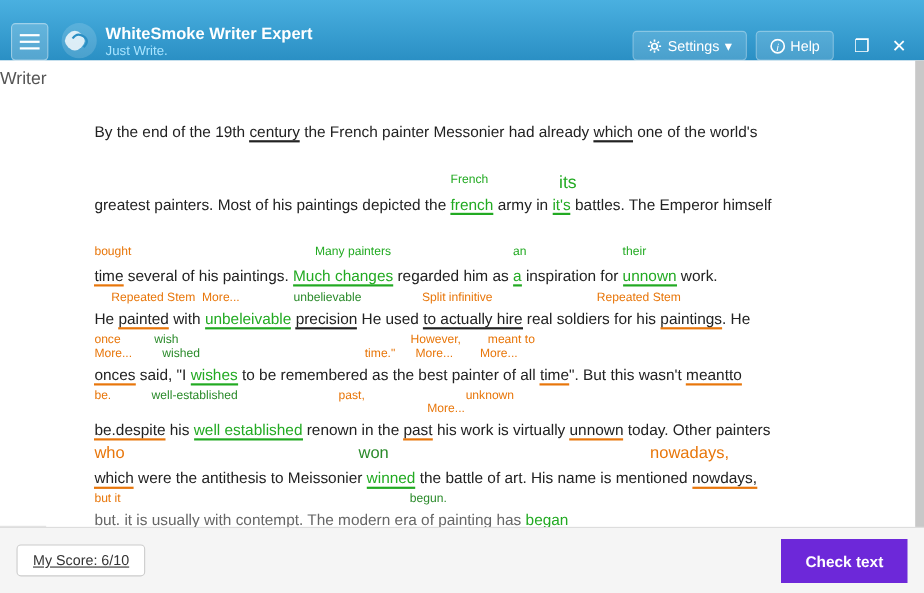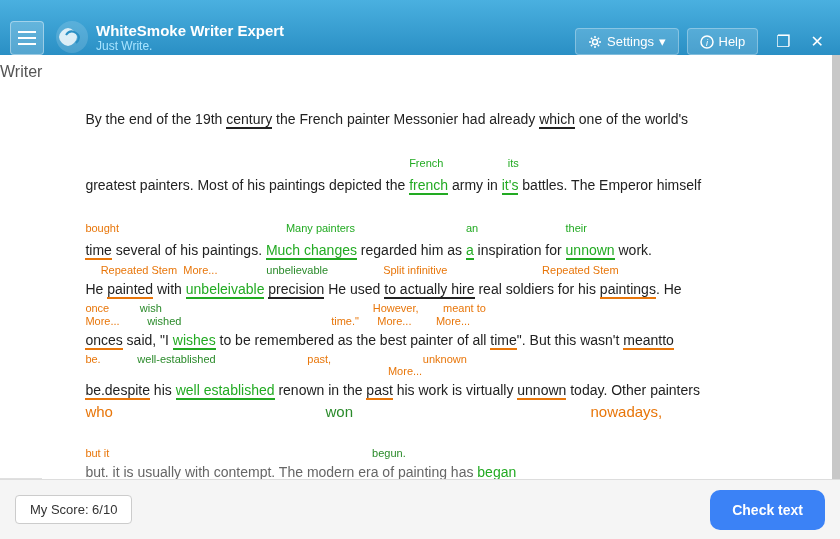--- a/index.html
+++ b/index.html
@@ -99,27 +99,28 @@
       padding: 0 15px;
       gap: 10px;
     }
     .score-badge {
       border: 1px solid #ccc;
       border-radius: 4px;
       padding: 6px 14px;
       font-size: 13px;
       color: #333;
       background: white;
+      text-decoration: underline;
     }
     .spacer { flex: 1; }
     .check-btn {
-      background: #3b82f6;
+      background: #6d28d9;
       color: white;
       border: none;
-      border-radius: 10px;
+      border-radius: 0;
       padding: 9px 22px;
       font-size: 14px;
       font-weight: bold;
       cursor: pointer;
       height: 40px;
     }
     .apply-btn {
       background: #e8760a;
       color: white;
       border: none;
@@ -197,21 +198,21 @@
       
       <span>By the end of the 19th <span class="above-label"><span class="tip underline-black" style="color:#222; border-bottom:2px solid #222;"></span><span class="underline-black">century</span></span> the French painter Messonier had already <span class="underline-black">which</span> one of the world's</span><br>
 
       
       <span>greatest painters. Most of his paintings depicted the 
         <span class="above-label">
           <span class="tip green" style="color:#22aa22; font-size:11px;">French</span>
           <span class="underline-green">french</span>
         </span> army in 
         <span class="above-label">
-          <span class="tip green" style="color:#22aa22; font-size:11px; left:6px;">its</span>
+          <span class="tip green" style="color:#22aa22; font-size:16px; left:6px;">its</span>
           <span class="underline-green">it's</span>
         </span> battles. The Emperor himself</span><br>
 
       
       <span>
         <span class="above-label">
           <span class="tip orange" style="color:#e8760a; font-size:11px;">bought</span>
           <span class="underline-orange">time</span>
         </span> several of his paintings. 
         <span class="above-label">
@@ -257,21 +258,21 @@
 
       
       <span><span class="underline-orange">be.despite</span> his <span class="underline-green">well established</span> renown in the <span class="underline-orange">past</span> his work is virtually <span class="underline-orange">unnown</span> today. Other painters</span><br>
 
       
       <span style="font-size:15px; line-height:1.1; display:block; color:#555;">
         <span style="color:#e8760a;">who</span>&nbsp;&nbsp;&nbsp;&nbsp;&nbsp;&nbsp;&nbsp;&nbsp;&nbsp;&nbsp;&nbsp;&nbsp;&nbsp;&nbsp;&nbsp;&nbsp;&nbsp;&nbsp;&nbsp;&nbsp;&nbsp;&nbsp;&nbsp;&nbsp;&nbsp;&nbsp;&nbsp;&nbsp;&nbsp;&nbsp;&nbsp;&nbsp;&nbsp;&nbsp;&nbsp;&nbsp;&nbsp;&nbsp;&nbsp;&nbsp;&nbsp;&nbsp;&nbsp;&nbsp;&nbsp;&nbsp;&nbsp;&nbsp;&nbsp;&nbsp;&nbsp;<span style="color:#2a8a2a;">won</span>&nbsp;&nbsp;&nbsp;&nbsp;&nbsp;&nbsp;&nbsp;&nbsp;&nbsp;&nbsp;&nbsp;&nbsp;&nbsp;&nbsp;&nbsp;&nbsp;&nbsp;&nbsp;&nbsp;&nbsp;&nbsp;&nbsp;&nbsp;&nbsp;&nbsp;&nbsp;&nbsp;&nbsp;&nbsp;&nbsp;&nbsp;&nbsp;&nbsp;&nbsp;&nbsp;&nbsp;&nbsp;&nbsp;&nbsp;&nbsp;&nbsp;&nbsp;&nbsp;&nbsp;&nbsp;&nbsp;&nbsp;&nbsp;&nbsp;&nbsp;&nbsp;&nbsp;&nbsp;&nbsp;&nbsp;&nbsp;&nbsp;<span style="color:#e8760a;">nowadays,</span>
       </span>
 
       
-      <br>
+      <span><span class="underline-orange">which</span> were the antithesis to Meissonier <span class="underline-green">winned</span> the battle of art. His name is mentioned <span class="underline-orange">nowdays,</span></span><br>
 
       
       <span style="font-size:11px; line-height:1.1; display:block; color:#555;">
         <span style="color:#e8760a;">but it</span>&nbsp;&nbsp;&nbsp;&nbsp;&nbsp;&nbsp;&nbsp;&nbsp;&nbsp;&nbsp;&nbsp;&nbsp;&nbsp;&nbsp;&nbsp;&nbsp;&nbsp;&nbsp;&nbsp;&nbsp;&nbsp;&nbsp;&nbsp;&nbsp;&nbsp;&nbsp;&nbsp;&nbsp;&nbsp;&nbsp;&nbsp;&nbsp;&nbsp;&nbsp;&nbsp;&nbsp;&nbsp;&nbsp;&nbsp;&nbsp;&nbsp;&nbsp;&nbsp;&nbsp;&nbsp;&nbsp;&nbsp;&nbsp;&nbsp;&nbsp;&nbsp;&nbsp;&nbsp;&nbsp;&nbsp;&nbsp;&nbsp;&nbsp;&nbsp;&nbsp;&nbsp;&nbsp;&nbsp;&nbsp;&nbsp;&nbsp;&nbsp;&nbsp;&nbsp;&nbsp;&nbsp;&nbsp;&nbsp;&nbsp;&nbsp;&nbsp;&nbsp;&nbsp;&nbsp;&nbsp;&nbsp;&nbsp;&nbsp;&nbsp;&nbsp;&nbsp;<span style="color:#2a8a2a;">begun.</span>
       </span>
 
       
       <span style="color:#666;"><span class="underline-orange">but. it is usually with contempt. The modern era of painting has</span> <span class="underline-green">began</span></span>
 
     </div>

